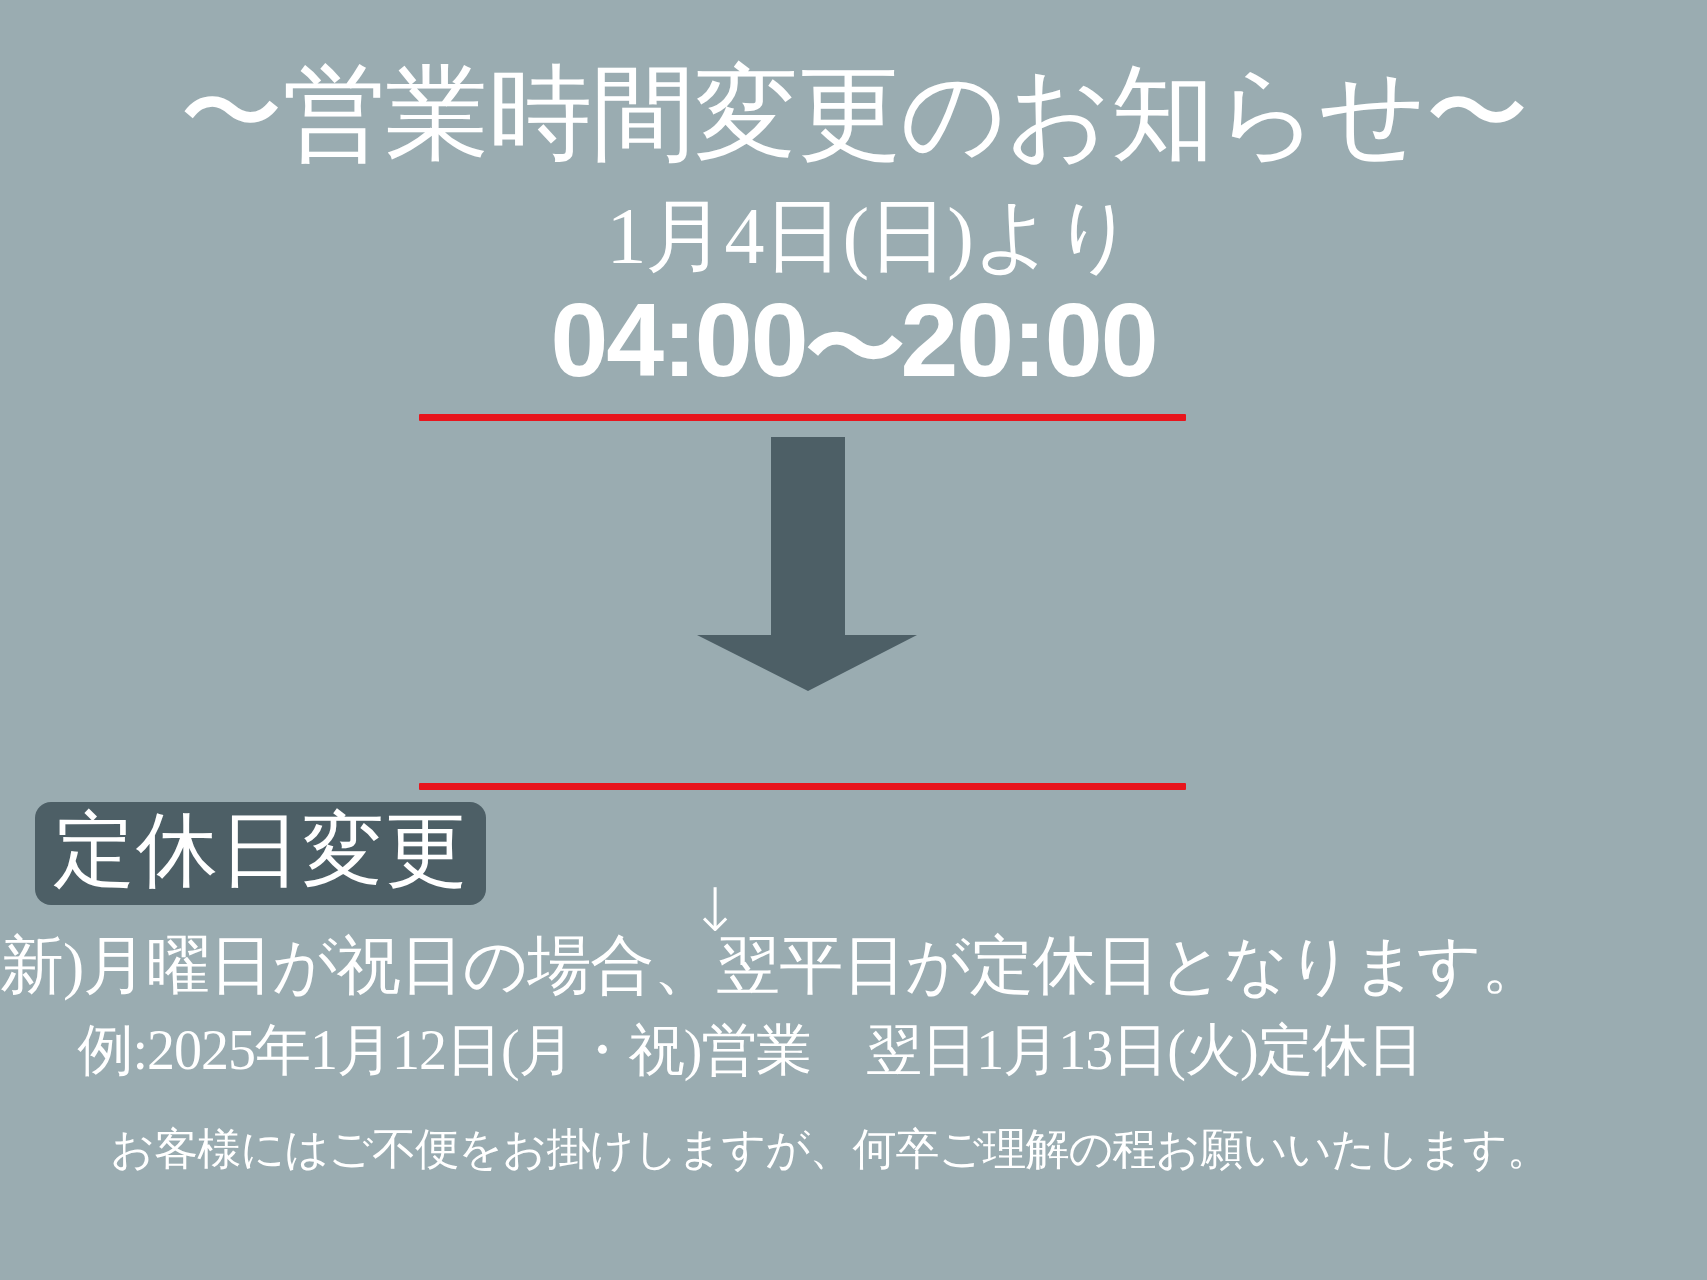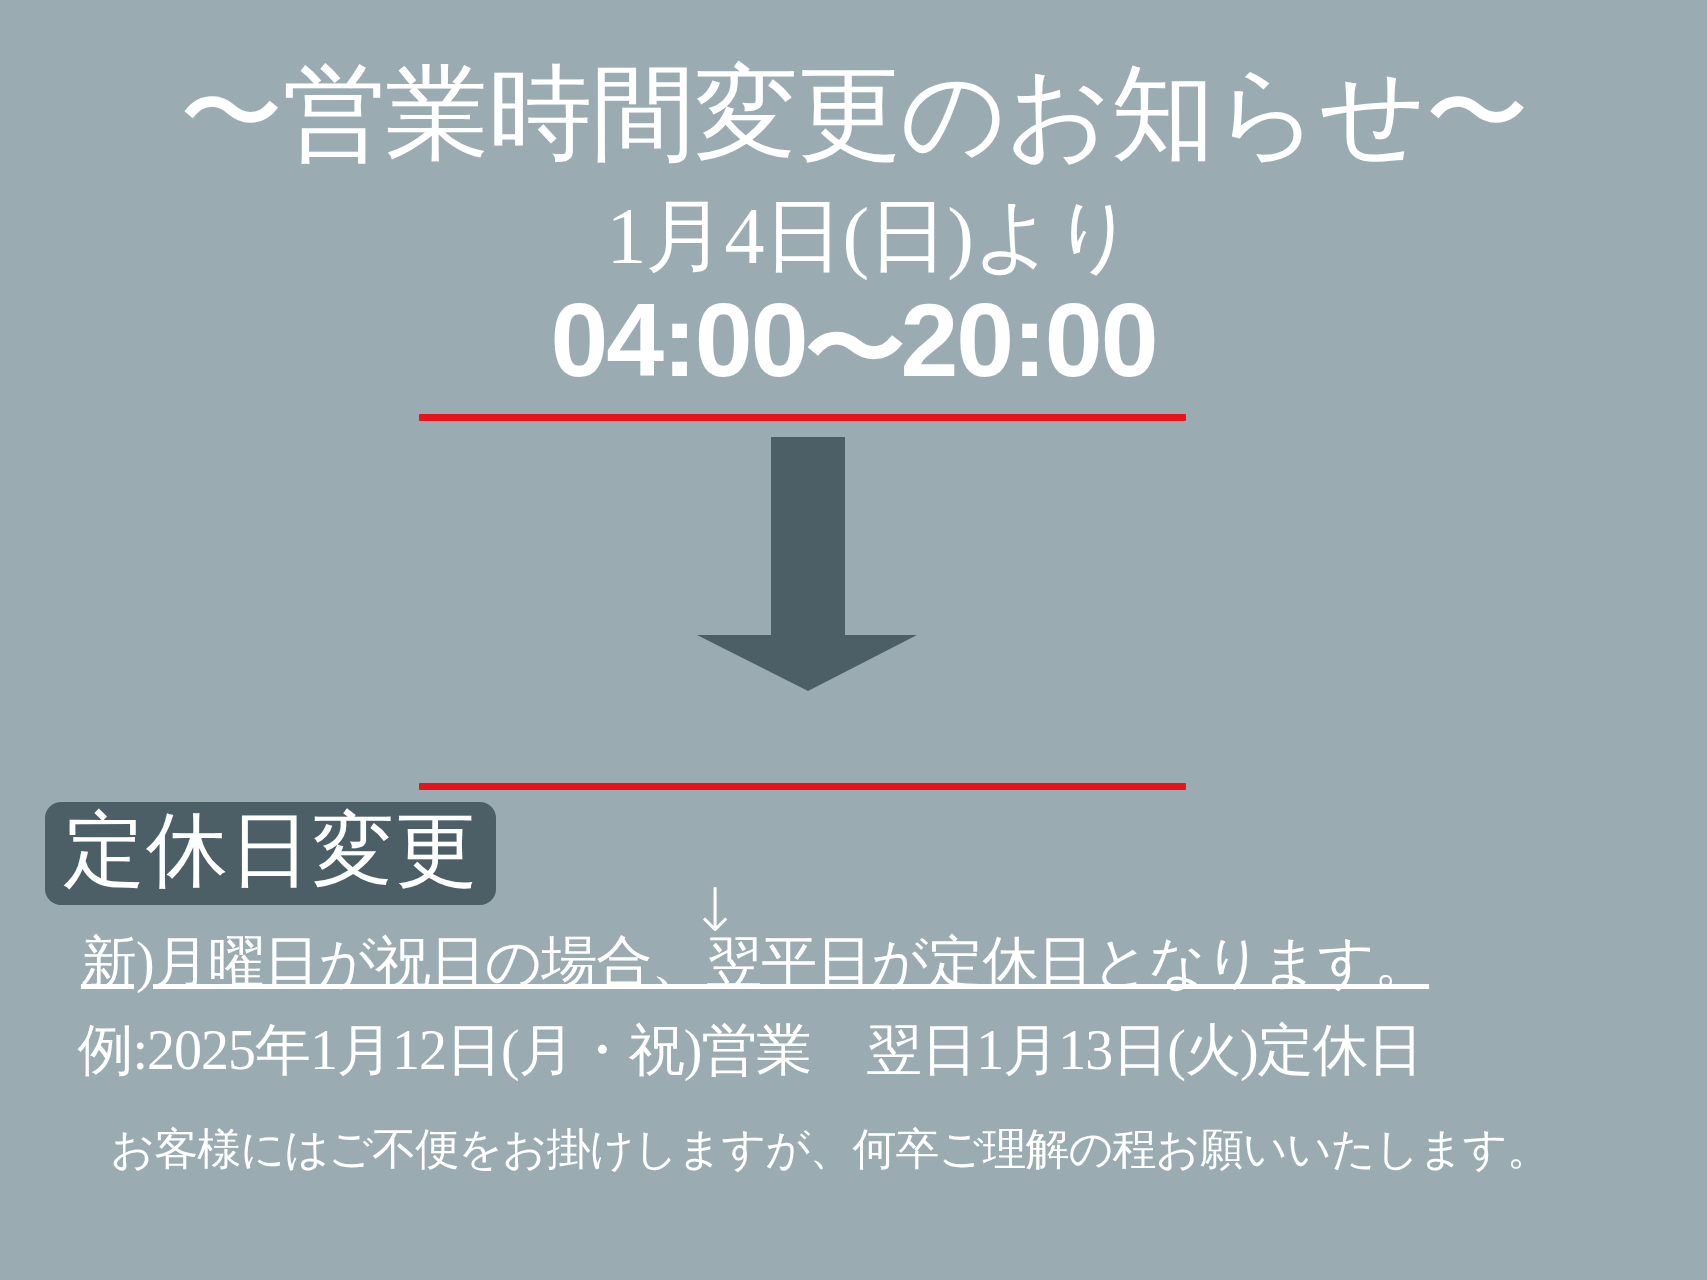--- a/index.html
+++ b/index.html
@@ -80,21 +80,21 @@
     left: 697px;
     top: 437px;
     width: 220px;
     height: 254px;
   }
   .block-arrow svg { display: block; width: 100%; height: 100%; }
 
   
   .badge {
     position: absolute;
-    left: 45px;
+    left: 35px;
     top: 802px;
     padding: 6px 18px 12px 18px;
     background: #4d5f66;
     border-radius: 16px;
     font-size: 82px;
     line-height: 1.04;
     letter-spacing: 1px;
     color: #ffffff;
     white-space: nowrap;
   }
@@ -119,24 +119,23 @@
     text-align: center;
     font-size: 60px;
     line-height: 1;
     font-family: "DejaVu Sans", sans-serif;
     font-weight: 300;
   }
 
   
   .new-rule {
     top: 934px;
-    font-size: 56px;
+    font-size: 64px;
     letter-spacing: -1px;
     width: 1510px;
-    text-decoration: underline;
   }
   .example {
     top: 1022px;
     font-size: 56px;
     letter-spacing: -1px;
     width: 1500px;
   }
   .footer-note {
     top: 1128px;
     font-size: 44px;

